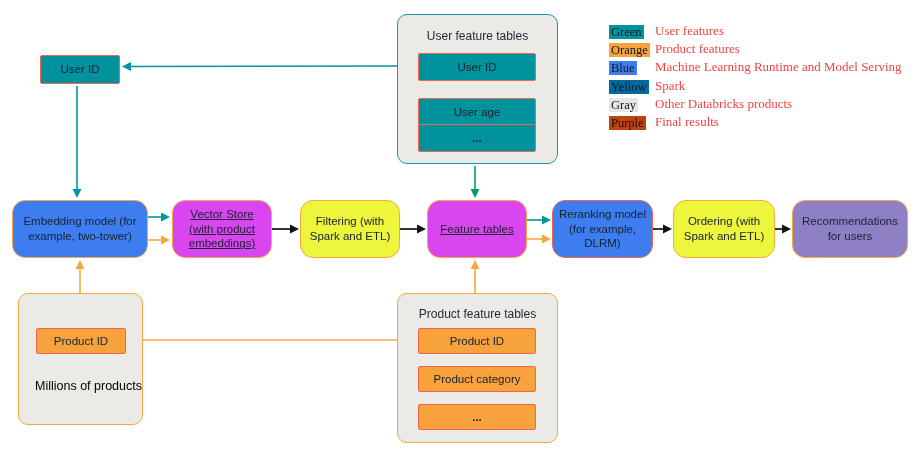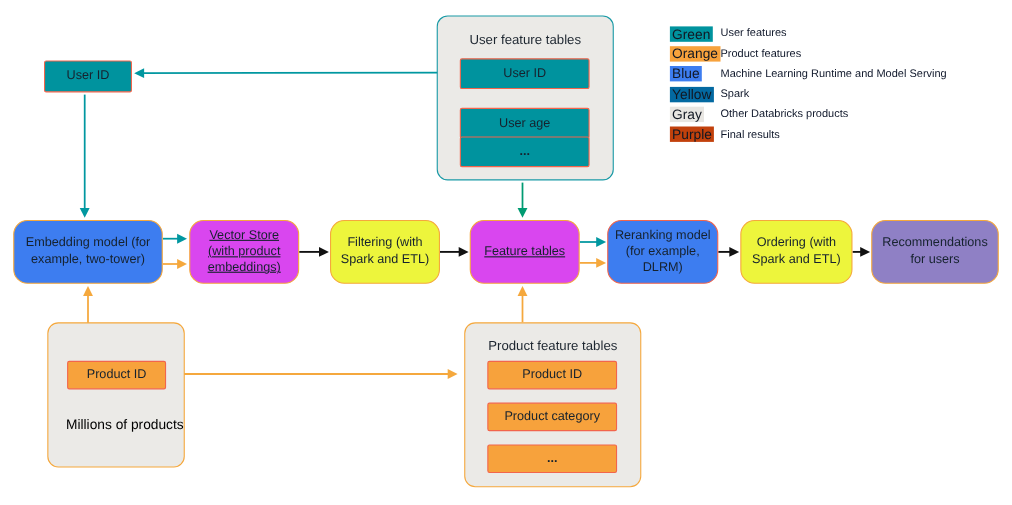--- a/index.html
+++ b/index.html
@@ -23,43 +23,43 @@
   .gray-box   { background:#d946ef; border:1.6px solid #F5A83D;text-decoration:underline; }
   .yellow-box { background:#EDF53C; border:1.6px solid #F5A83D; }
   .purple-box { background:#8F80C5; border:1.6px solid #F5A83D; }
   .orange-box { background:#F7A23C; border:1.6px solid #F2654C; }
 
   .container-box {
     position:absolute; background:#EBEAE7; box-sizing:border-box;
     border-radius:10px; z-index:2;
   }
   .teal-border   { border:1.6px solid #1899A5; }
-  .orange-border { border:1.6px solid #F5A83D;margin-left:25px; }
+  .orange-border { border:1.6px solid #F5A83D; }
   .container-title {
     position:absolute; left:0; right:0; text-align:center;
     font-size:12px; color:#1d2630;
   }
   .inner-row {
     position:absolute; display:flex; align-items:center; justify-content:center;
     text-align:center; box-sizing:border-box; font-size:11.5px; color:#16222e;
     border-radius:2px;
   }
   .container-caption {
     position:absolute; left:0; right:0; text-align:right;
     font-size:12.5px; color:#000000;
   }
 
-  .legend { position:absolute; left:609px; top:24px; z-index:2; }
+  .legend { position:absolute; left:609px; top:24px; z-index:2;font-family:Liberation Serif, serif; }
   .legend-row { display:flex; align-items:center; height:13.5px; margin-bottom:4.8px; }
   .legend-key { width:46px; flex:0 0 46px; }
   .legend-swatch {
     display:inline-block; font-size:12.5px; color:#111722;
     padding:0 2px; line-height:14px;
   }
-  .legend-label { font-size:10px; color:#0f172a; white-space:nowrap; }
+  .legend-label { font-size:13px; color:#ef4444; white-space:nowrap; }
 </style>
 </head>
 <body>
 
 <div class="canvas">
 
   <svg class="arrow-layer" width="920" height="459" viewBox="0 0 920 459" xmlns="http://www.w3.org/2000/svg">
 
     <g stroke="#0097A0" fill="#0097A0">
       <line x1="128" y1="66.5" x2="410" y2="66" stroke-width="1.6"></line>

